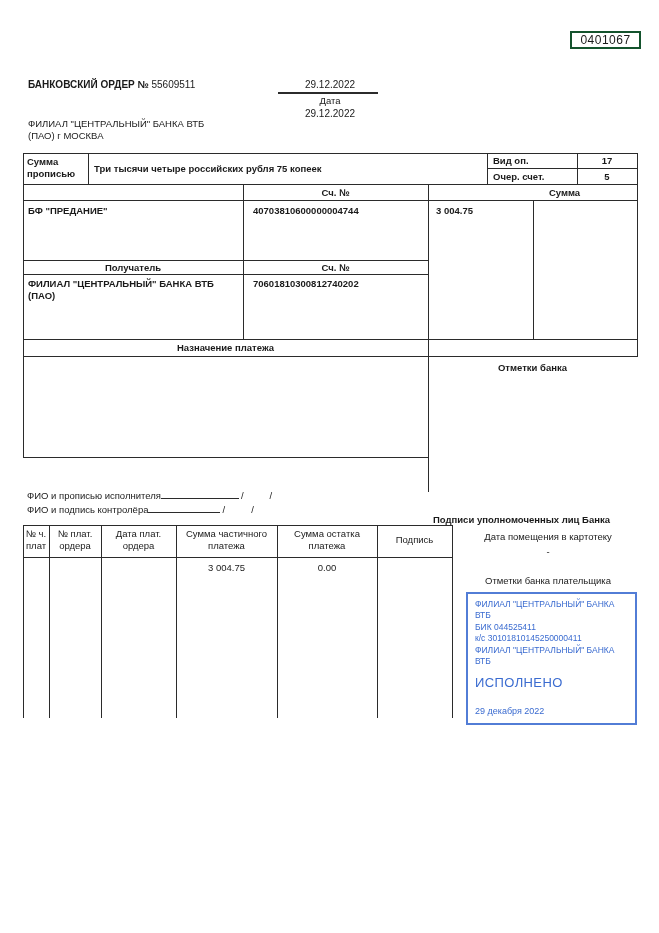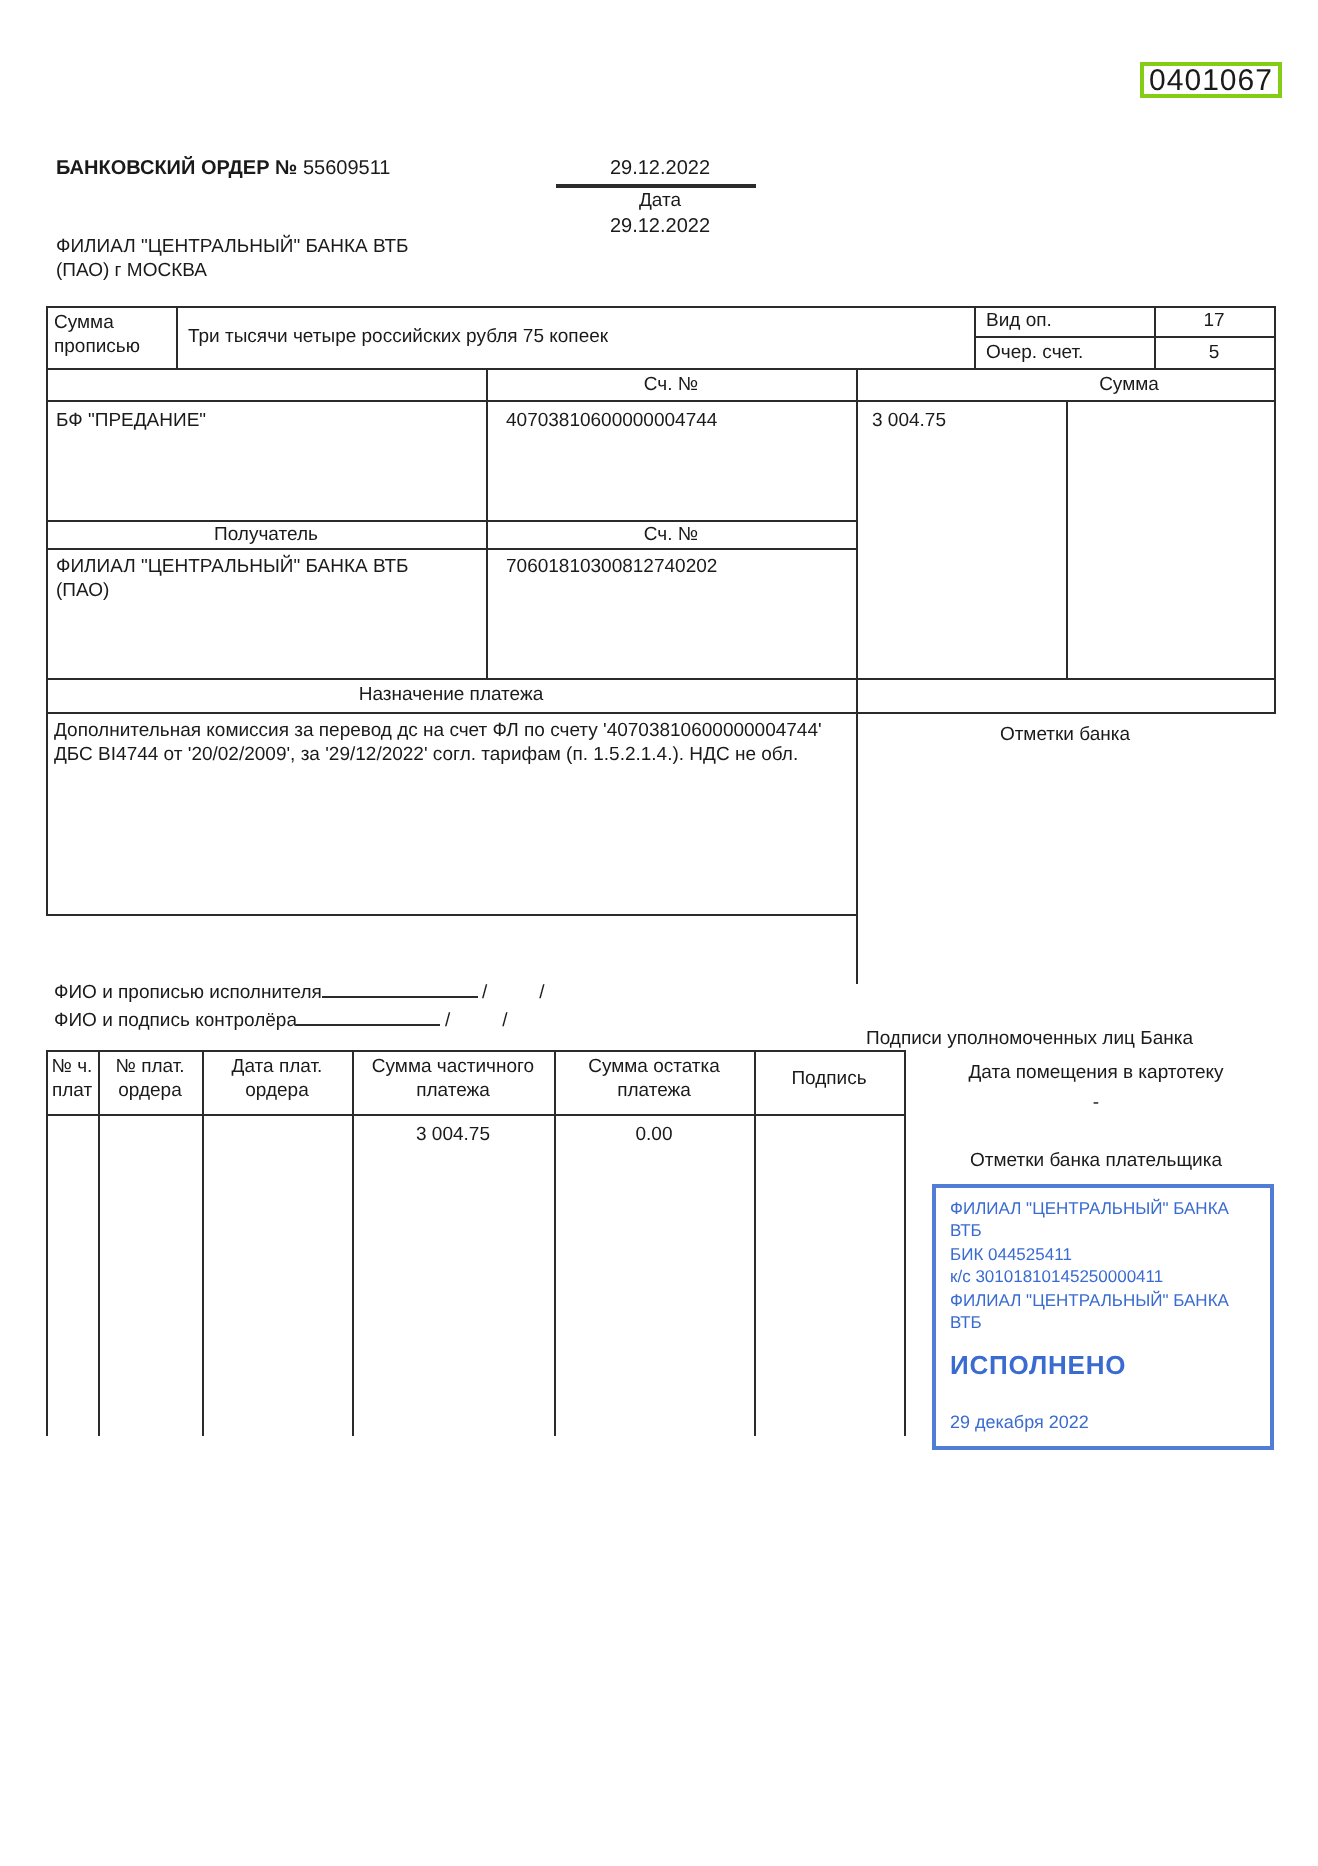--- a/index.html
+++ b/index.html
@@ -10,38 +10,38 @@
   }
   .abs{position:absolute;}
   .ctr{text-align:center;}
   .b{font-weight:bold;}
   
   .hl{position:absolute;height:1px;background:#2b2b2b;}
   .vl{position:absolute;width:1px;background:#2b2b2b;}
   
   .code-box{
     position:absolute;left:570px;top:31px;width:67px;height:14px;
-    border:2px solid #84cc16;display:flex;align-items:center;justify-content:center;
-    font-size:15px;letter-spacing:.5px;
+    border:2px solid #14532d;display:flex;align-items:center;justify-content:center;
+    font-size:12px;letter-spacing:.5px;
   }
   .title{font-size:10px;}
   .date-block{left:280px;top:79px;width:100px;text-align:center;}
   .date-line{left:278px;top:92px;width:100px;height:2px;background:#2b2b2b;}
   .cell-txt{position:absolute;line-height:1.22;}
   .sig-row{position:absolute;left:27px;white-space:nowrap;}
   .sig-underline{display:inline-block;width:78px;border-bottom:1px solid #2b2b2b;height:9px;}
   .slash1{margin-left:2px;}
   .slash2{margin-left:26px;}
   
   .stamp{
     position:absolute;left:466px;top:592px;width:171px;box-sizing:border-box;
     border:2px solid #527dd6;padding:5px 7px 7px 7px;color:#3a6bd0;
   }
   .stamp .ln{font-size:8.5px;line-height:1.35;}
-  .stamp .status{font-size:13px;font-weight:bold;letter-spacing:.4px;margin-top:7px;}
+  .stamp .status{font-size:13px;font-weight:normal;letter-spacing:.4px;margin-top:7px;}
   .stamp .sdate{font-size:9px;margin-top:16px;}
   .right-col{left:458px;width:180px;text-align:center;}
 </style>
 </head>
 <body>
 
 <div class="code-box">
   <span>0401067</span>
 </div>
 
@@ -53,21 +53,21 @@
 <div class="abs date-block" style="font-size:10px;">29.12.2022</div>
 <div class="abs date-line"></div>
 <div class="abs date-block" style="top:95px;">Дата</div>
 <div class="abs date-block" style="top:108px;font-size:10px;">29.12.2022</div>
 
 <div class="abs" style="left:28px;top:118px;line-height:1.25;">
   <span style="display:block;">ФИЛИАЛ "ЦЕНТРАЛЬНЫЙ" БАНКА ВТБ</span>
   <span style="display:block;">(ПАО) г МОСКВА</span>
 </div>
 
-<div class="abs" style="left:23px;top:153px;width:614px;height:345px;">
+<div class="abs" style="left:23px;top:153px;width:614px;height:345px;font-weight:bold;">
 
   <div class="hl" style="left:0;top:0;width:615px;"></div>
   <div class="hl" style="left:464px;top:15px;width:151px;"></div>
   <div class="hl" style="left:0;top:31px;width:615px;"></div>
   <div class="hl" style="left:0;top:47px;width:615px;"></div>
   <div class="hl" style="left:0;top:107px;width:405px;"></div>
   <div class="hl" style="left:0;top:121px;width:405px;"></div>
   <div class="hl" style="left:0;top:186px;width:615px;"></div>
   <div class="hl" style="left:0;top:203px;width:615px;"></div>
   <div class="hl" style="left:0;top:304px;width:406px;"></div>
@@ -99,21 +99,20 @@
   <div class="cell-txt ctr" style="left:220px;top:109px;width:185px;">Сч. №</div>
 
   <div class="cell-txt" style="left:5px;top:125px;width:210px;">
     <span style="display:block;">ФИЛИАЛ "ЦЕНТРАЛЬНЫЙ" БАНКА ВТБ</span>
     <span style="display:block;">(ПАО)</span>
   </div>
   <div class="cell-txt" style="left:230px;top:125px;">70601810300812740202</div>
 
   <div class="cell-txt ctr" style="left:0;top:189px;width:405px;">Назначение платежа</div>
 
-  <div class="cell-txt" style="left:4px;top:207px;width:392px;line-height:1.3;">Дополнительная комиссия за перевод дс на счет ФЛ по счету '40703810600000004744' ДБС BI4744 от '20/02/2009', за '29/12/2022' согл. тарифам (п. 1.5.2.1.4.). НДС не обл.</div>
   <div class="cell-txt ctr" style="left:405px;top:209px;width:209px;">Отметки банка</div>
   <div class="cell-txt" style="left:410px;top:321px;width:210px;white-space:nowrap;margin-top:40px;">Подписи уполномоченных лиц Банка</div>
 </div>
 
 <div class="sig-row" style="top:489px;">
   <span>ФИО и прописью исполнителя</span><span class="sig-underline"></span><span class="slash1">/</span><span class="slash2">/</span>
 </div>
 <div class="sig-row" style="top:503px;">
   <span>ФИО и подпись контролёра</span><span class="sig-underline" style="width:72px;"></span><span class="slash1">/</span><span class="slash2">/</span>
 </div>

